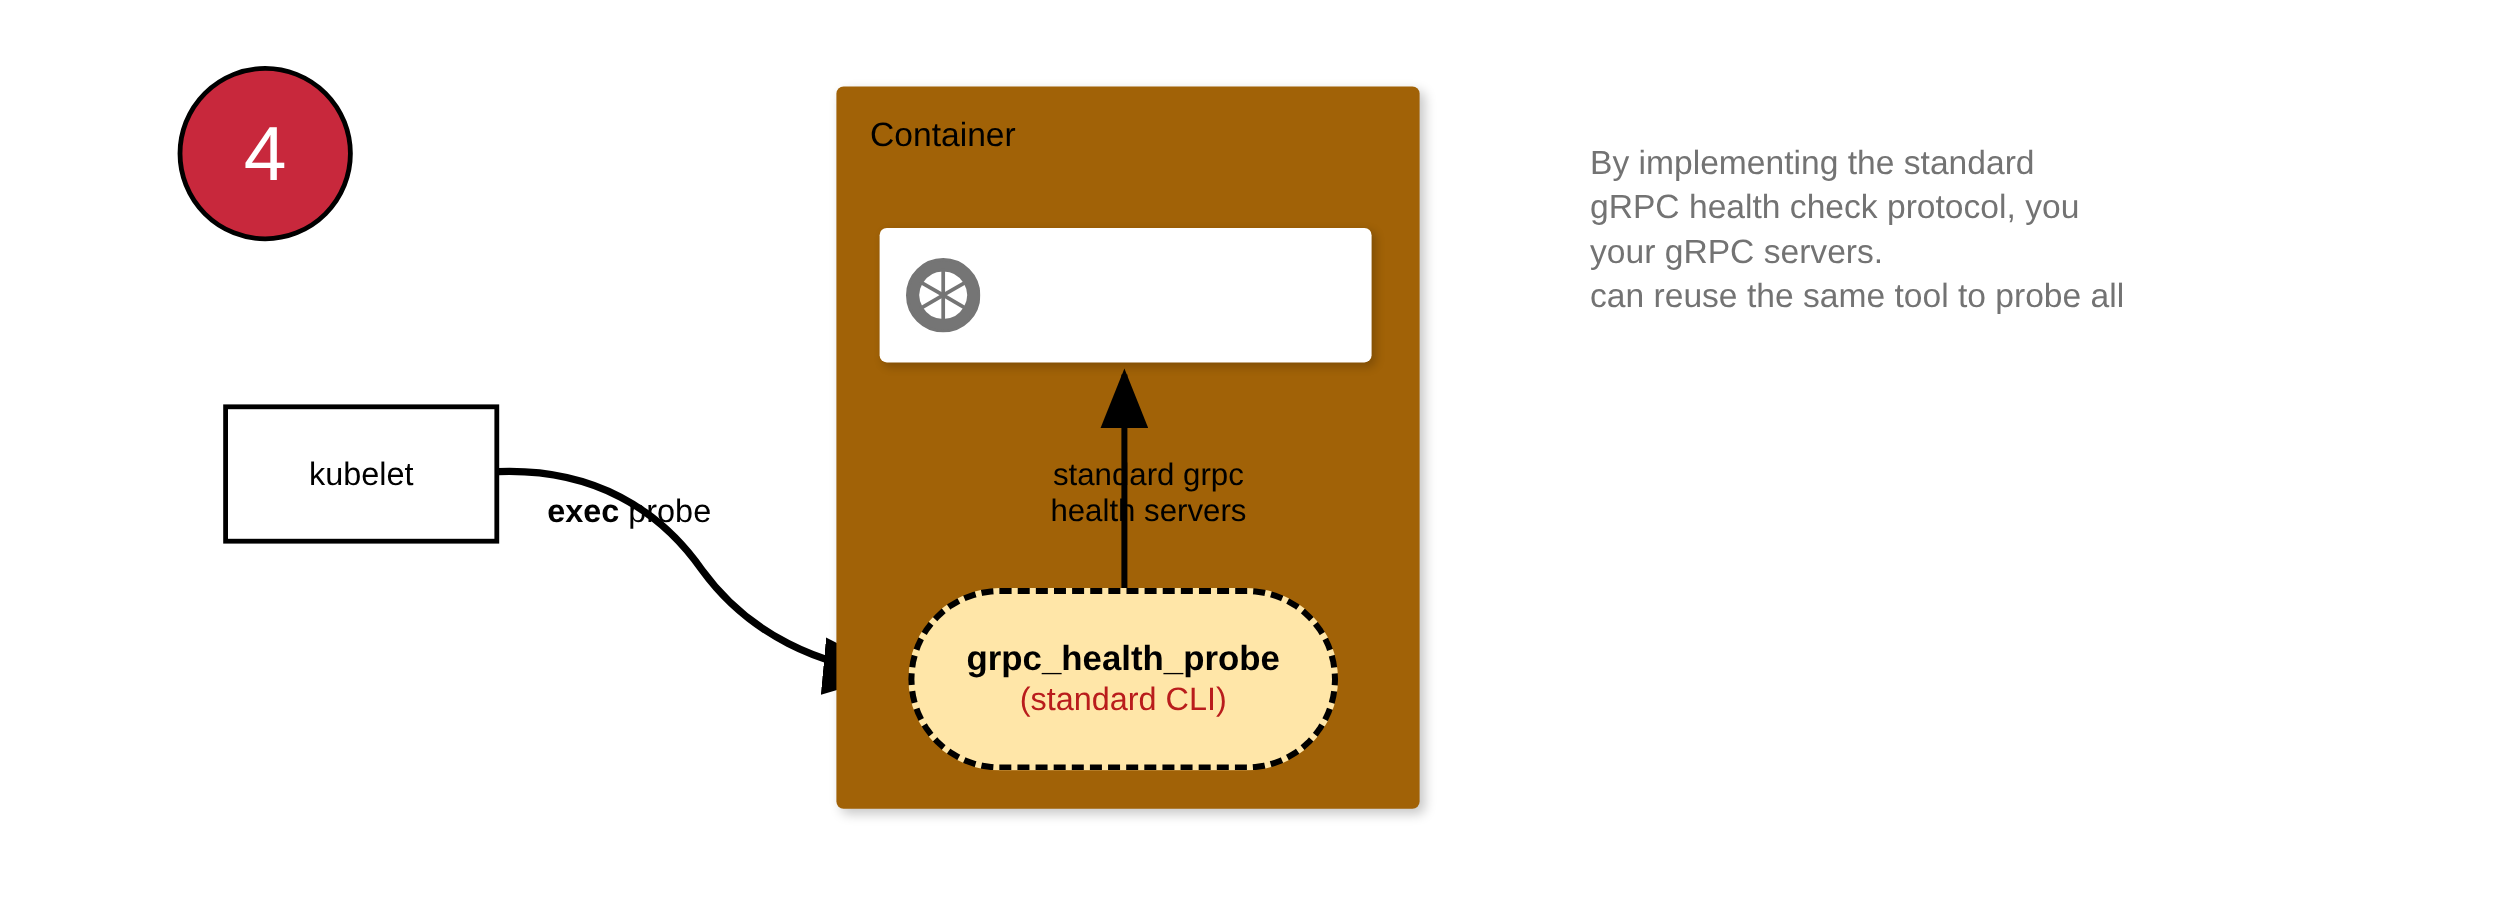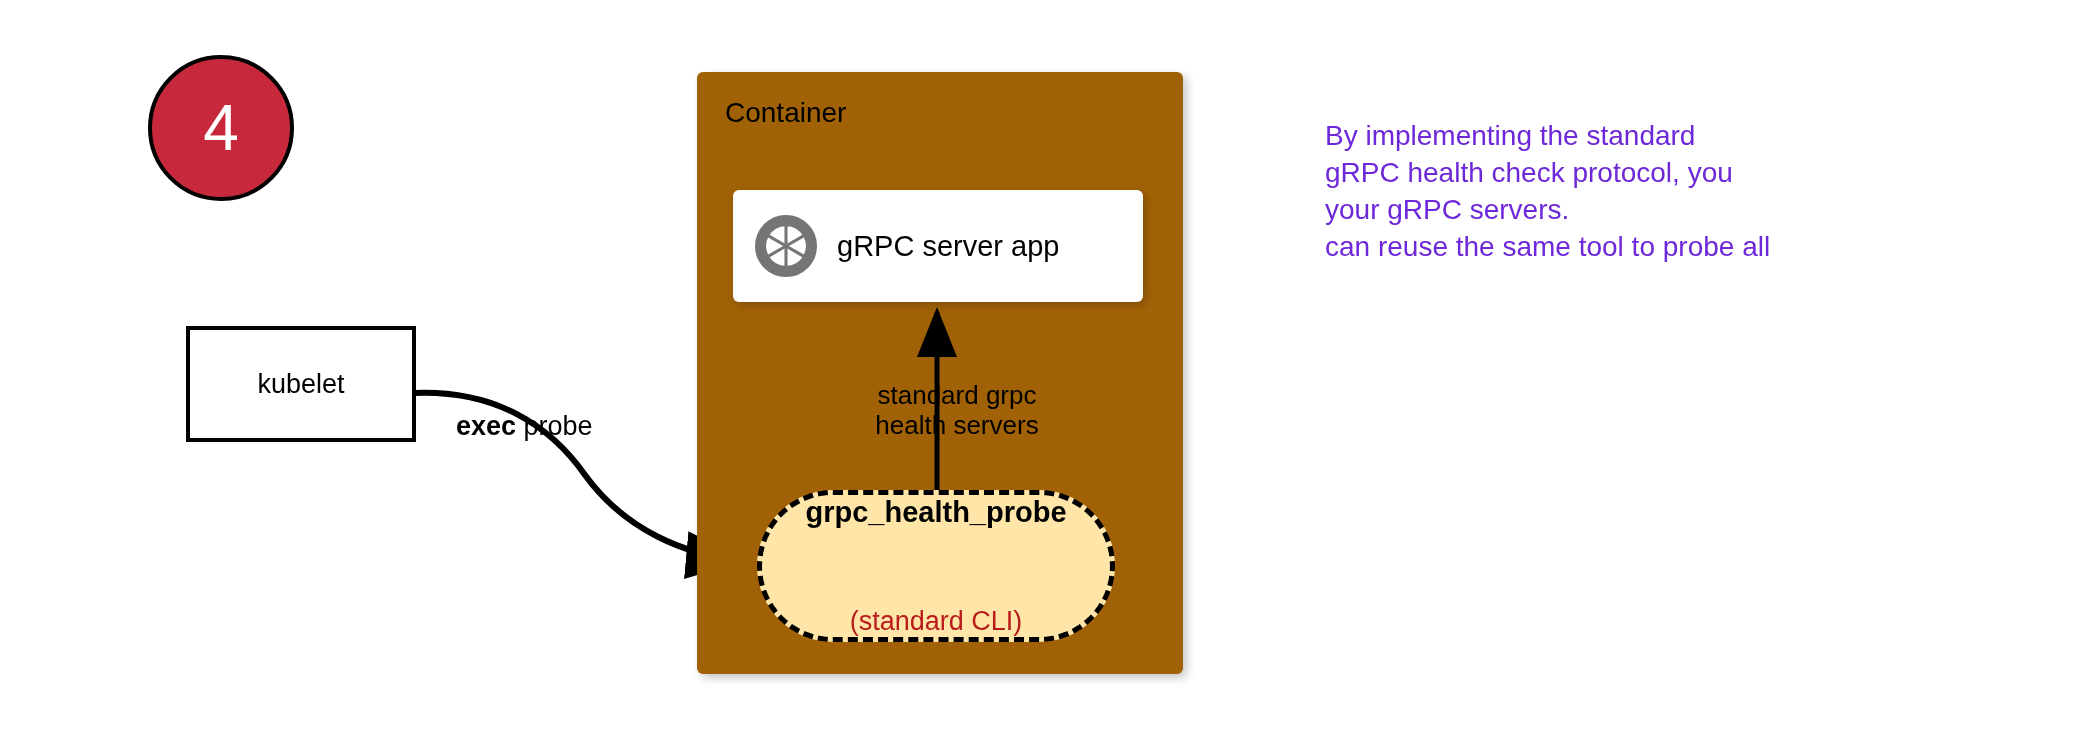--- a/index.html
+++ b/index.html
@@ -42,21 +42,21 @@
     font-size: 64px;
     line-height: 1;
     font-weight: 400;
     letter-spacing: 0;
   }
 
   
   .kubelet-box {
     position: absolute;
     left: 186px;
-    top: 326px;
+    top: 337px;
     width: 230px;
     height: 116px;
     background: #ffffff;
     border: 4px solid #000000;
     box-sizing: border-box;
     display: flex;
     align-items: center;
     justify-content: center;
   }
   .kubelet-label {
@@ -148,21 +148,21 @@
     top: 490px;
     width: 358px;
     height: 152px;
     background: #ffe6a8;
     border: 5px dashed #000000;
     border-radius: 76px;
     box-sizing: border-box;
     display: flex;
     flex-direction: column;
     align-items: center;
-    justify-content: space-between;
+    justify-content: center;
   }
   .probe-title {
     font-size: 29px;
     font-weight: bold;
     color: #000000;
     line-height: 1.2;
   }
   .probe-sub {
     font-size: 27px;
     color: #b91c1c;
@@ -180,21 +180,21 @@
   }
 
   
   .side-note {
     position: absolute;
     left: 1325px;
     top: 118px;
     width: 600px;
     font-size: 28px;
     line-height: 1.32;
-    color: #6d28d9;
+    color: #737373;
   }
 </style>
 </head>
 <body>
 
 <div id="stage">
 
   <div class="step-badge">
     <span class="step-badge-num">4</span>
   </div>
@@ -234,21 +234,20 @@
       <g stroke="#757575" stroke-width="5" fill="none">
         <path d="M50,50 L50,14"></path>
         <path d="M50,50 L81,32"></path>
         <path d="M50,50 L81,68"></path>
         <path d="M50,50 L50,86"></path>
         <path d="M50,50 L19,68"></path>
         <path d="M50,50 L19,32"></path>
       </g>
       <circle cx="50" cy="50" r="48" fill="none" stroke="#757575" stroke-width="4"></circle>
     </svg>
-    <span class="server-card-label">gRPC server app</span>
   </div>
 
   <svg class="protocol-arrow" viewBox="0 0 80 200">
     <defs>
       <marker id="arrowUp" markerWidth="10" markerHeight="8" refX="9" refY="4" orient="auto" markerUnits="strokeWidth">
         <path d="M0,0 L10,4 L0,8 z" fill="#000000"></path>
       </marker>
     </defs>
     <path d="M37,196 L37,12" fill="none" stroke="#000000" stroke-width="5" marker-end="url(#arrowUp)"></path>
   </svg>

